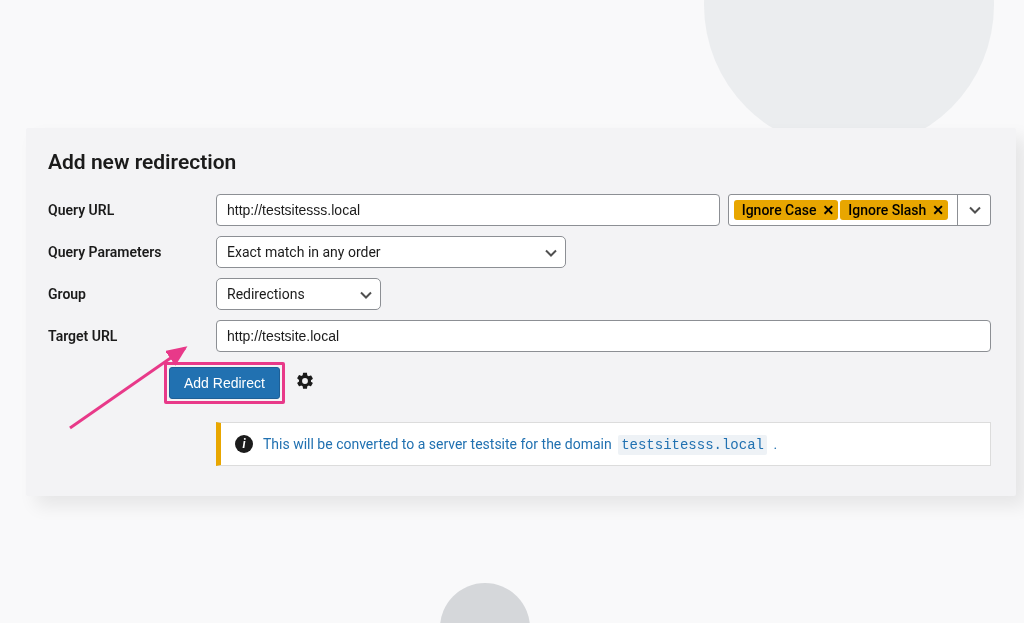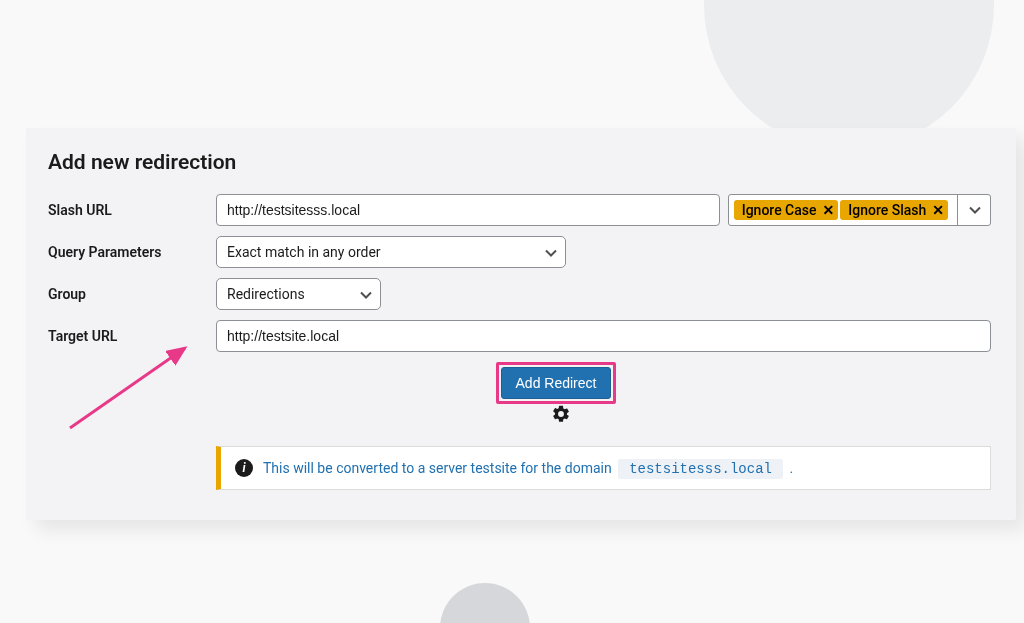--- a/index.html
+++ b/index.html
@@ -142,24 +142,23 @@
     }
     .target-input {
       flex: 1;
     }
     .group-select {
       width: 165px;
     }
     .button-row {
       display: flex;
       align-items: center;
-      margin-left: 73px;
+      margin-left: 116px;
       margin-top: 5px;
       margin-bottom: 18px;
-      flex-direction: column;
     }
     .primary-btn {
       background: #2171b1;
       color: #fff;
       border: 1px solid #1e5f96;
       border-radius: 3px;
       padding: 7px 14px;
       font-size: 14px;
       cursor: pointer;
     }
@@ -200,21 +199,21 @@
       flex-shrink: 0;
     }
     .notice-text {
       color: #2171b1;
     }
     .notice code {
       background: #eef2f6;
       color: #2171b1;
       font-family: 'Courier New', monospace;
       font-size: 14px;
-      padding: 2px 11px;
+      padding: 2px 3px;
       border-radius: 2px;
       margin: 0 3px;
     }
     .arrow-svg {
       position: absolute;
       left: 60px;
       top: 338px;
       z-index: 2;
       pointer-events: none;
     }
@@ -222,21 +221,21 @@
 </head>
 <body>
 
 <div class="bg-circle-top"></div>
 <div class="bg-circle-bottom"></div>
 
 <div class="panel">
   <h2 class="panel-title">Add new redirection</h2>
 
   <div class="form-row">
-    <div class="form-label">Slash URL</div>
+    <div class="form-label">Query URL</div>
     <input class="text-input source-input" value="http://testsitesss.local" style="">
     <div class="tags-box">
       <span class="tag">
         <span>Ignore Case</span>
         <span class="tag-close">✕</span>
       </span>
       <span class="tag">
         <span>Ignore Slash</span>
         <span class="tag-close">✕</span>
       </span>

